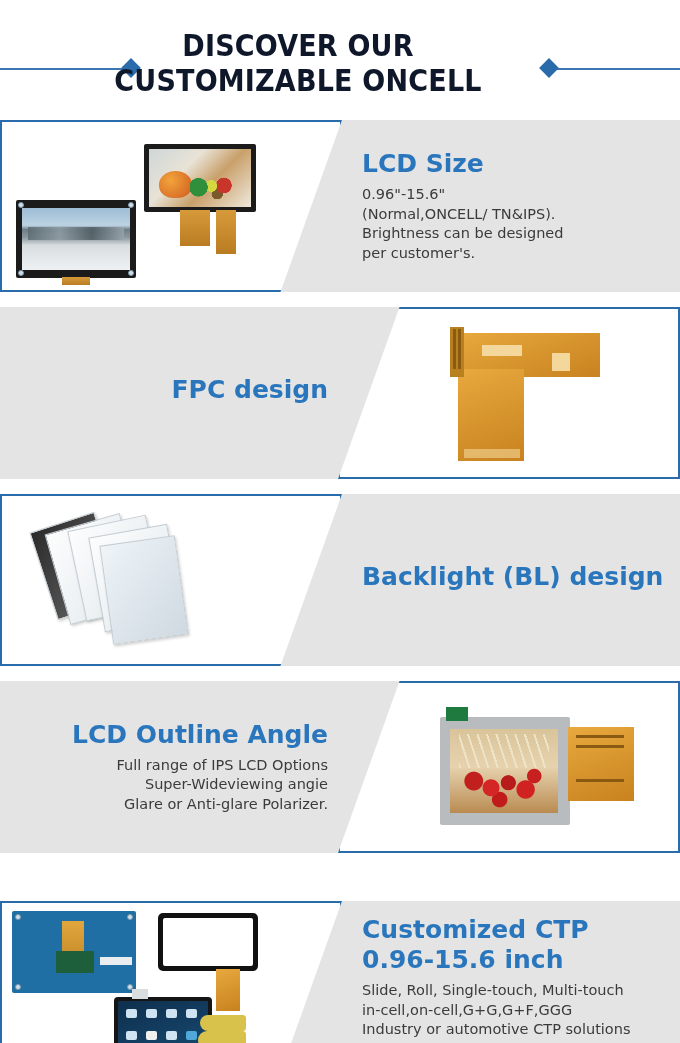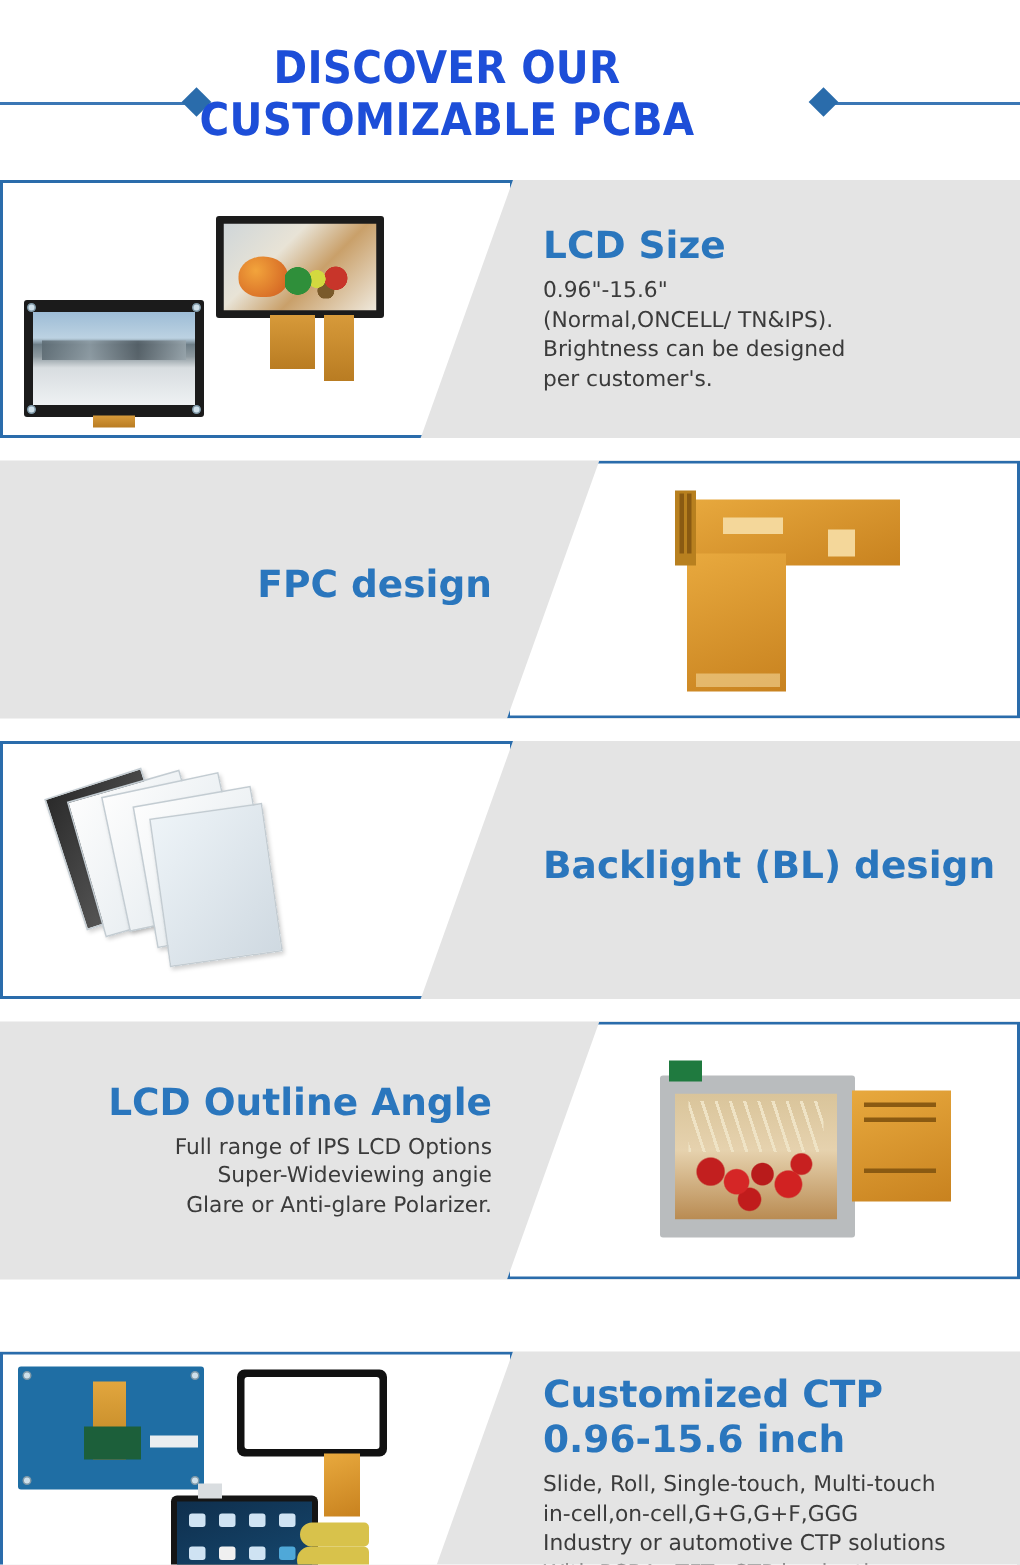--- a/index.html
+++ b/index.html
@@ -18,21 +18,21 @@
   .hdr-rule.right { right:0;  width:130px; }
   .hdr-diamond {
     position:absolute; top:61px; width:14px; height:14px;
     background:#2a6cab; transform: rotate(45deg);
   }
   .hdr-diamond.left  { left:124px; }
   .hdr-diamond.right { right:124px; }
   .hdr-title {
     position:absolute; top:28px; left:0; width:596px;
     text-align:center;
-    color:#1d4ed8;
+    color:#0f172a;
     font-weight:bold;
     font-size:30px;
     line-height:35px;
     letter-spacing:0.2px;
     font-family:"DejaVu Sans Condensed","Liberation Sans", sans-serif;
   }
   .hdr-title .l2 { display:block; }
 
   
   .section {
@@ -142,21 +142,21 @@
 
 <div class="page">
 
   <div class="header">
     <div class="hdr-rule left"></div>
     <div class="hdr-diamond left"></div>
     <div class="hdr-rule right"></div>
     <div class="hdr-diamond right"></div>
     <div class="hdr-title">
       <span>DISCOVER OUR</span>
-      <span class="l2">CUSTOMIZABLE PCBA</span>
+      <span class="l2">CUSTOMIZABLE ONCELL</span>
     </div>
   </div>
 
   <div class="section">
     <div class="panel left">
       <div class="panel-inner">
 
         <div class="lcd-mod" style="left:14px;top:78px;width:120px;height:78px;">
           <div class="lcd-screen" style="left:6px;top:8px;width:108px;height:62px;">
               <div class="sky-shot"></div>

